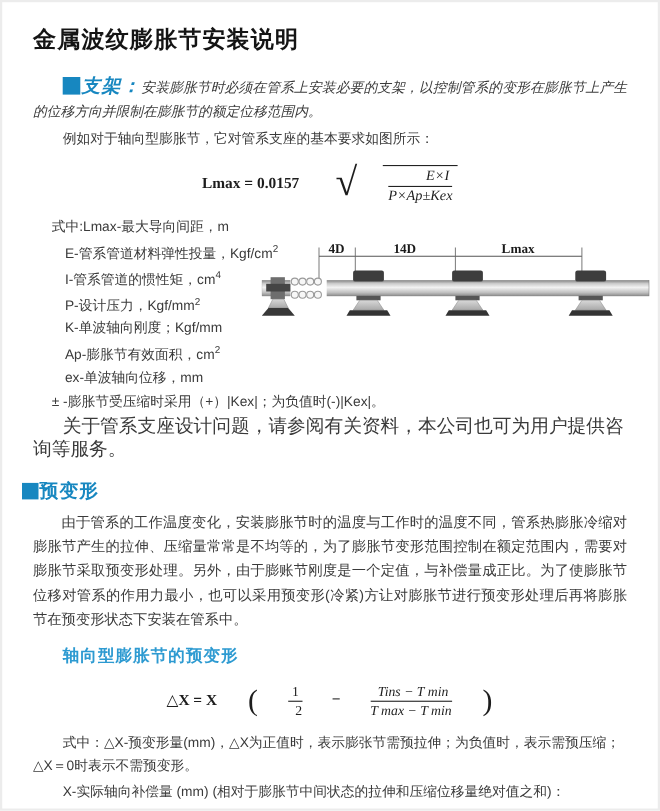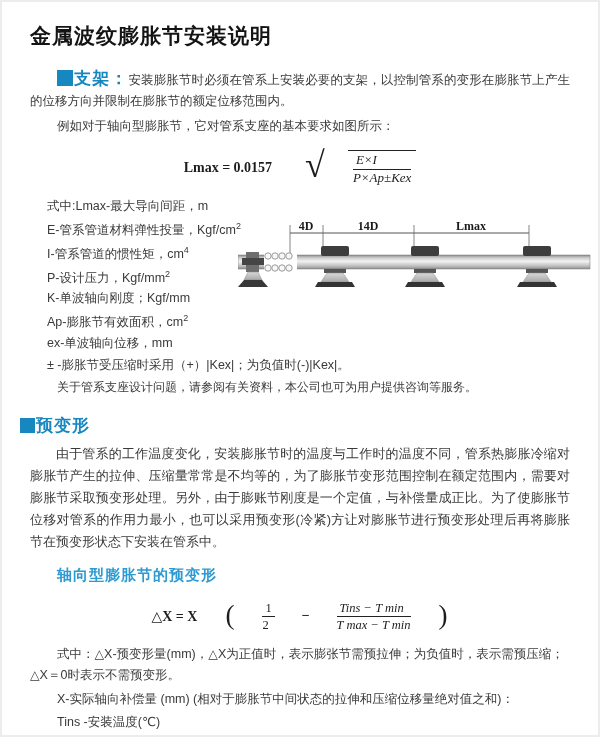--- a/index.html
+++ b/index.html
@@ -15,49 +15,49 @@
     letter-spacing:1px;margin:10px 0 18px 0;
   }
   
   .sq{
     display:inline-block;width:16px;height:16px;background:#1787c0;
     vertical-align:-2px;margin-right:1px;
   }
   .sec-label{color:#1787c0;font-size:17px;font-weight:bold;letter-spacing:1px;}
   .body-txt{font-size:12.5px;line-height:21px;color:#3a3a3a;}
   p{margin:0;}
-  .intro-p{text-indent:27px;text-align:justify;}
+  .intro-p{text-indent:27px;text-align:justify;font-style:italic;}
   .indent1{text-indent:27px;}
   .example-p{margin-top:4px;}
   
   .formula{
     display:flex;align-items:center;justify-content:center;
     font-family:"Liberation Serif","DejaVu Serif",serif;
     color:#1d1d1d;font-size:14px;font-weight:bold;gap:27px;
   }
   .formula1{margin:13px 0 10px 0;}
-  .frac{display:inline-block;text-align:left;line-height:1.15;vertical-align:middle;}
+  .frac{display:inline-block;text-align:right;line-height:1.15;vertical-align:middle;}
   .frac .num{display:block;border-bottom:1px solid #222;padding:0 3px 1px 3px;}
   .frac .den{display:block;padding-top:1px;}
   .it{font-style:italic;font-weight:normal;}
   .sqrt-sign{font-size:36px;font-weight:normal;line-height:0.8;margin:0 -4px 6px 6px;}
   .radicand{border-top:1.6px solid #222;padding:2px 5px 0 5px;font-size:13px;}
   .radicand .frac .num{border-bottom-width:1px;}
   .big-paren{font-size:27px;font-weight:normal;line-height:0.9;margin:0 1px 3px 1px;}
   .formula2{margin:16px 0 12px 0;}
   .formula2 .frac{font-size:12.5px;font-weight:normal;}
   
   .defs-wrap{position:relative;margin-top:2px;min-height:140px;}
   .defs{padding-left:17px;}
   .def-line{font-size:12.5px;line-height:20px;}
-  .def-sub{}
+  .def-sub{margin-left:12px;}
   sup{font-size:9px;}
   .diagram{position:absolute;top:22px;right:-26px;width:358px;height:78px;}
   .pm-line{padding-left:17px;font-size:12.5px;line-height:20px;margin-top:2px;}
-  .note-line{text-indent:27px;font-size:12px;line-height:21px;margin-top:2px;}
+  .note-line{text-indent:27px;font-size:17px;line-height:21px;margin-top:2px;}
   
   .sec2-head{margin:16px 0 6px -10px;}
   .sec2-head .sq{width:15px;height:15px;}
   .para{font-size:13px;line-height:22px;text-indent:2em;text-align:justify;}
   .subhead{
     color:#2d9ad1;font-size:15px;font-weight:bold;letter-spacing:1px;
     margin:13px 0 4px 27px;
   }
   .def2{margin-left:27px;font-size:12.5px;line-height:20px;margin-top:3px;margin-bottom:3px;}
   .t-line{margin-left:27px;font-size:12.5px;line-height:19px;margin-top:4px;}

